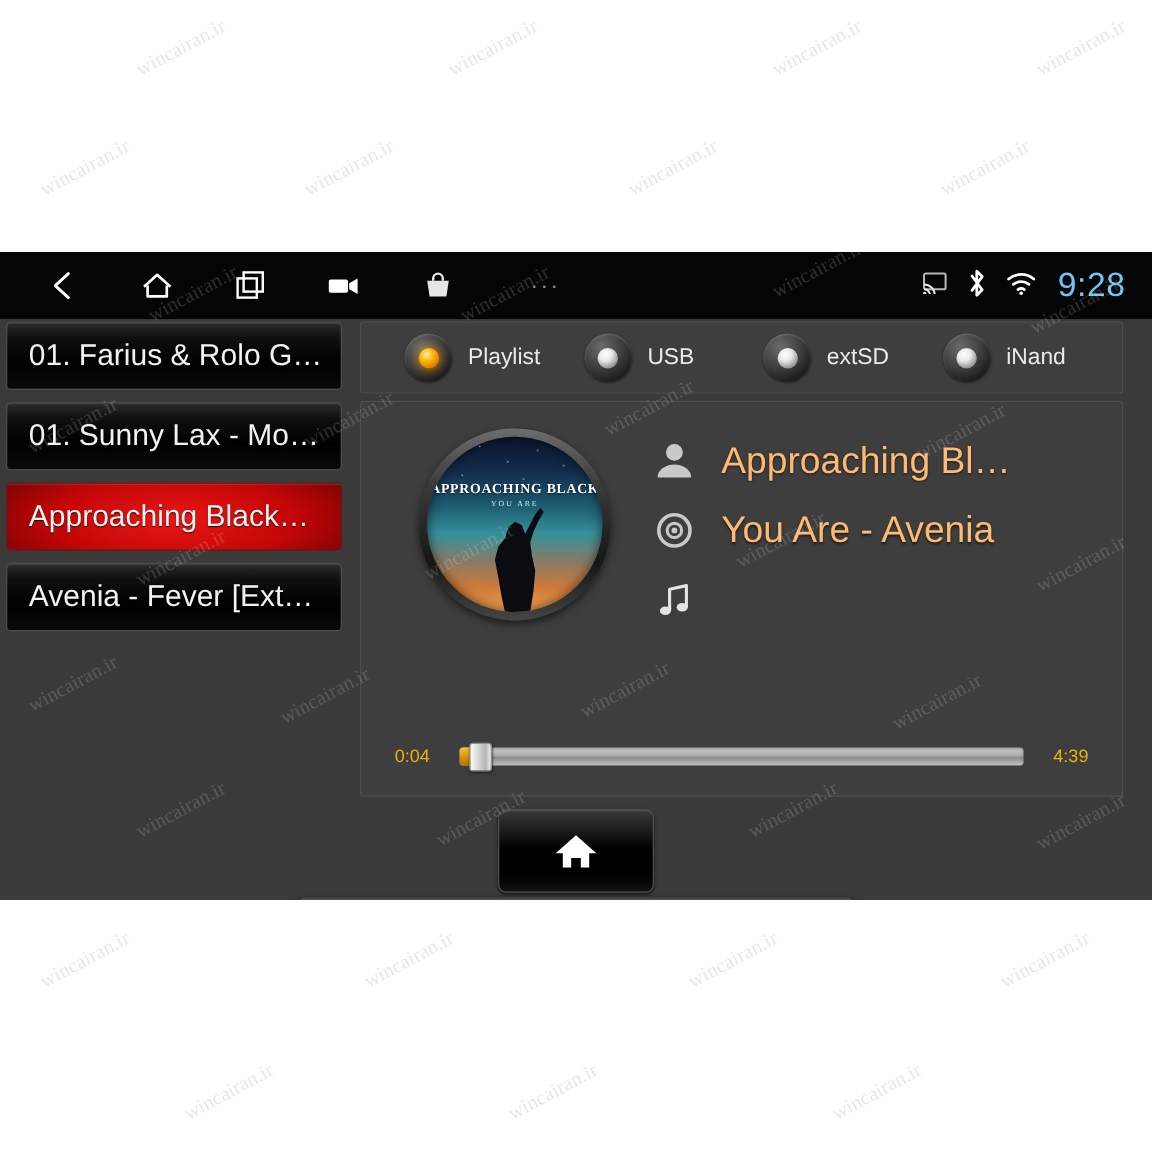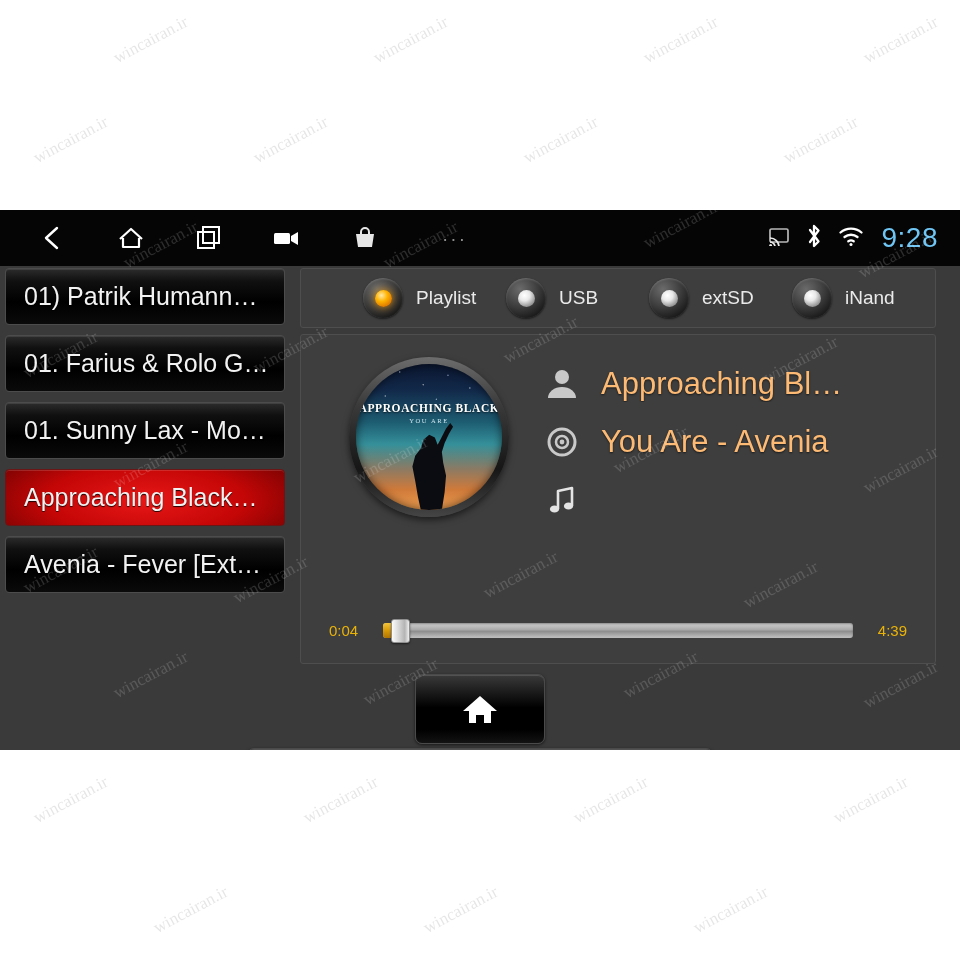--- a/index.html
+++ b/index.html
@@ -123,21 +123,21 @@
   .sources {
     position: absolute;
     left: 0; top: 2px;
     width: 636px; height: 60px;
     background: #3e3e3e;
     border: 1px solid #4e4e4e;
     border-radius: 3px;
     box-sizing: border-box;
     display: flex;
     align-items: center;
-    padding-left: 62px;
+    padding-left: 36px;
   }
   .src {
     display: flex;
     align-items: center;
     width: 124px;
     margin-right: 28px;
   }
   .led {
     width: 40px; height: 40px;
     border-radius: 50%;
@@ -433,23 +433,20 @@
             <circle cx="13" cy="19.4" r="1.5" fill="#ffffff"></circle>
           </svg>
         </span>
         <span class="clock">9:28</span>
       </div>
     </div>
 
     <div class="app-body">
 
       <div class="playlist">
-        <div class="pl-item">
-          <span class="pl-label">01) Patrik Humann…</span>
-        </div>
         <div class="pl-item">
           <span class="pl-label">01. Farius &amp; Rolo G…</span>
         </div>
         <div class="pl-item">
           <span class="pl-label">01. Sunny Lax - Mo…</span>
         </div>
         <div class="pl-item selected">
           <span class="pl-label">Approaching Black…</span>
         </div>
         <div class="pl-item">

